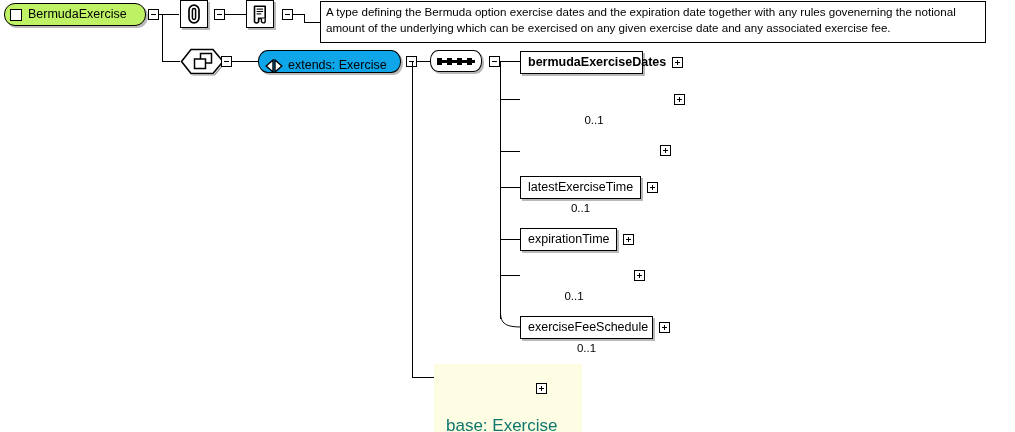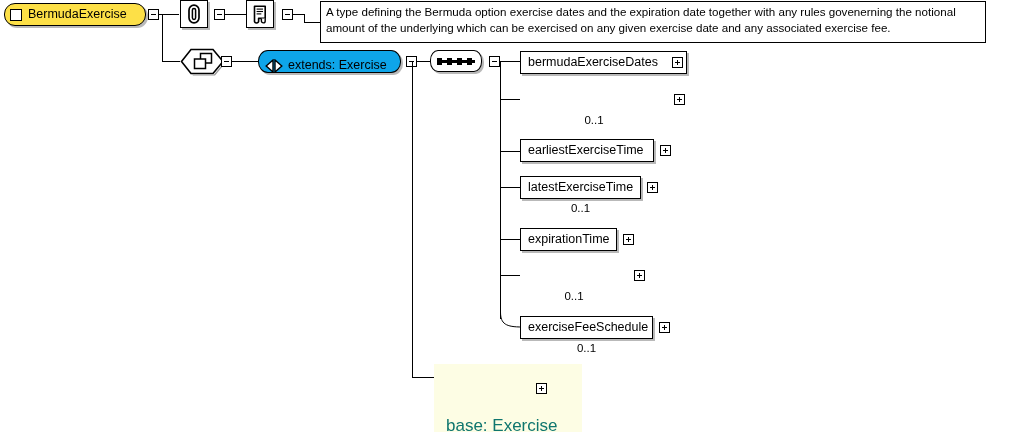--- a/index.html
+++ b/index.html
@@ -21,21 +21,21 @@
   }
   .toggle::before{
     content:"";position:absolute;left:2px;top:4px;width:5px;height:1px;background:#000;
   }
   .toggle.plus::after{
     content:"";position:absolute;left:4px;top:2px;width:1px;height:5px;background:#000;
   }
 
   
   .typenode{
-    position:absolute;height:23px;background:#fde047;border:1.6px solid #000;
+    position:absolute;height:23px;background:#bef264;border:1.6px solid #000;
     border-radius:11px / 11px;
     display:flex;align-items:center;padding:0 9px 0 5px;
     box-shadow:2px 2px 0 rgba(128,128,128,.55);
     box-sizing:border-box;
   }
   .typenode .sqico{
     width:12px;height:12px;border:1.6px solid #000;background:#fff;
     margin-right:6px;flex:0 0 auto;box-sizing:border-box;
   }
   .typenode .lbl{font-size:12.5px;color:#000;white-space:nowrap;line-height:1;}
@@ -188,31 +188,28 @@
   <div class="hline" style="left:500px;top:99px;width:20px;"></div>
   <div class="hline" style="left:500px;top:151px;width:20px;"></div>
   <div class="hline" style="left:500px;top:187px;width:20px;"></div>
   <div class="hline" style="left:500px;top:239px;width:20px;"></div>
   <div class="hline" style="left:500px;top:275px;width:20px;"></div>
 
   <svg style="position:absolute;left:498px;top:312px;width:26px;height:20px;overflow:visible;">
     <path d="M2.5,0 C2.5,12 8,15 24,15" fill="none" stroke="#000" stroke-width="1"></path>
   </svg>
 
-  <div class="elem" style="left:520px;top:51px;width:167px;">
+  <div class="elem" style="left:520px;top:51px;width:123px;font-weight:bold;">
     <span class="lbl">bermudaExerciseDates</span>
   </div>
   <div class="toggle plus" style="left:672px;top:57px;"></div>
 
   <div class="toggle plus" style="left:674px;top:94px;"></div>
   <div class="occ" style="left:520px;top:114px;width:148px;">0..1</div>
 
-  <div class="elem" style="left:520px;top:139px;width:134px;">
-    <span class="lbl">earliestExerciseTime</span>
-  </div>
   <div class="toggle plus" style="left:660px;top:145px;"></div>
 
   <div class="elem" style="left:520px;top:176px;width:121px;align-items:center;">
     <span class="lbl">latestExerciseTime</span>
   </div>
   <div class="toggle plus" style="left:647px;top:182px;"></div>
   <div class="occ" style="left:520px;top:202px;width:121px;">0..1</div>
 
   <div class="elem" style="left:520px;top:228px;width:97px;">
     <span class="lbl">expirationTime</span>

